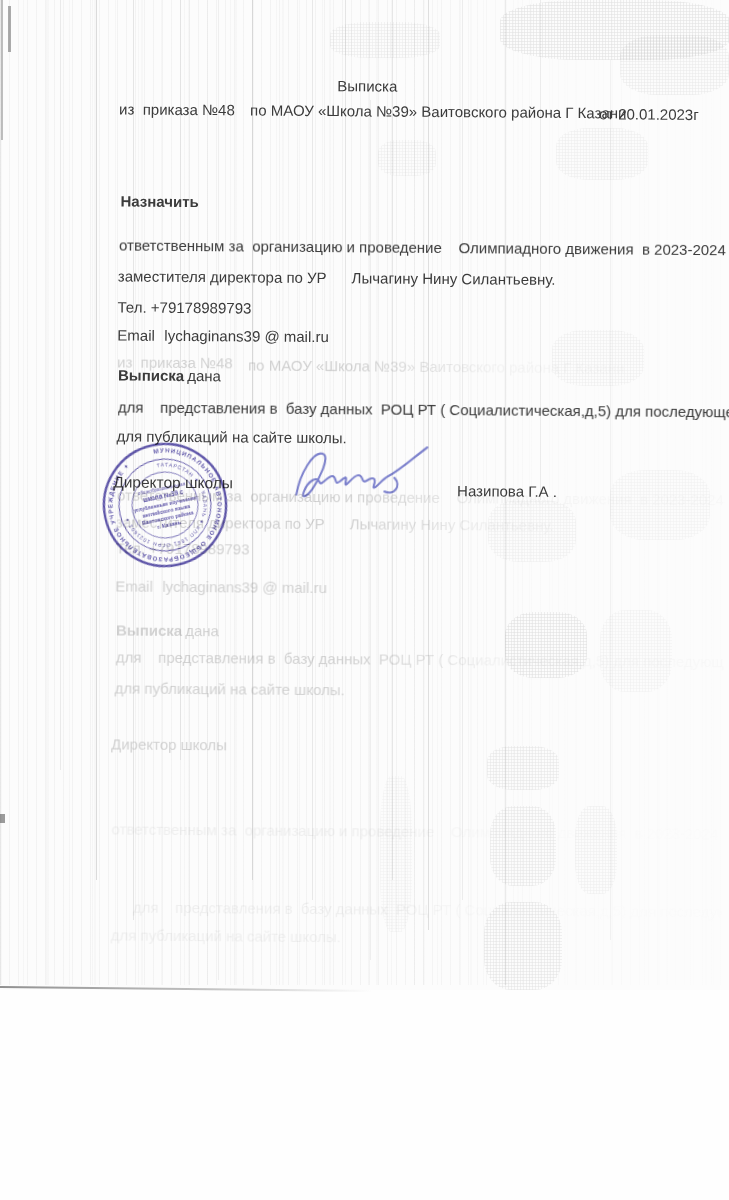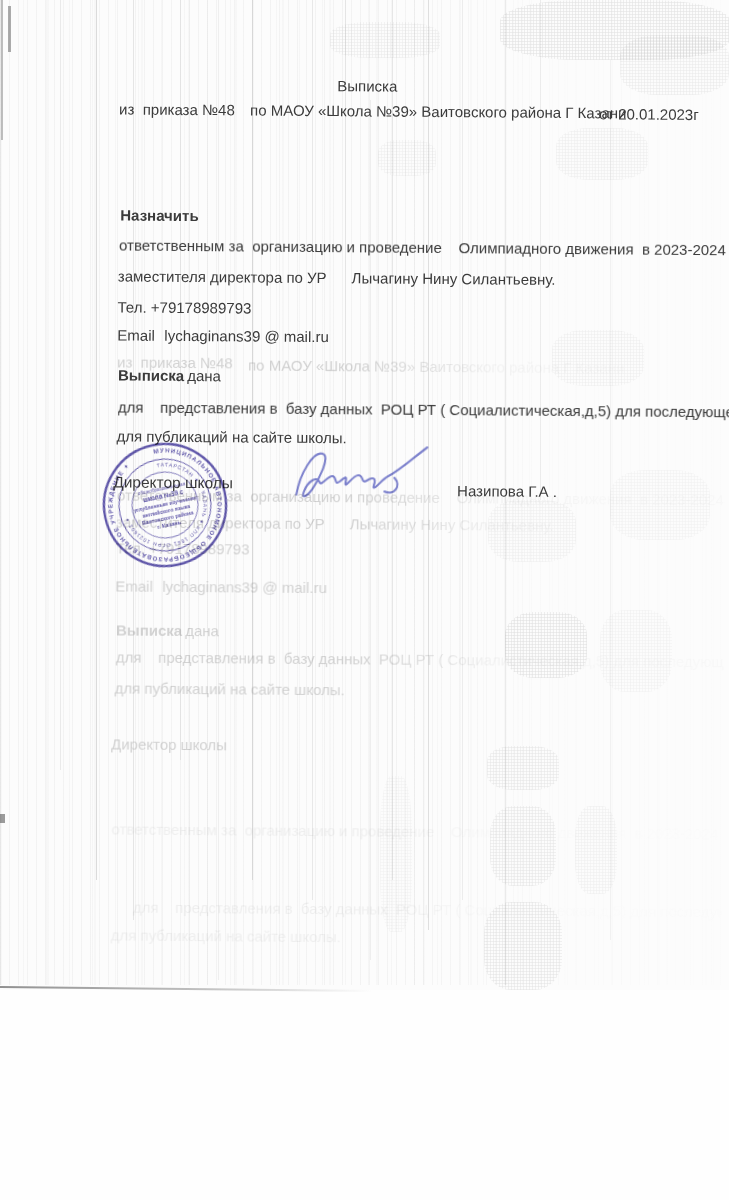--- a/index.html
+++ b/index.html
@@ -104,21 +104,21 @@
     <span class="ln faint3" style="left:118px;top:926px;opacity:.32">для публикаций на сайте школы.</span>
   </div>
 
   <div id="doc">
     <span class="ln" style="left:338px;top:75px">Выписка</span>
 
     <span class="ln" style="left:120px;top:100px">из  приказа №48</span>
     <span class="ln" style="left:251px;top:100px">по МАОУ «Школа №39» Ваитовского района Г Казани</span>
     <span class="ln" style="left:600px;top:101px">от 20.01.2023г</span>
 
-    <span class="ln b" style="left:122px;top:206px">Назначить</span>
+    <span class="ln b" style="left:122px;top:192px">Назначить</span>
     <span class="ln" style="left:121px;top:236px">ответственным за  организацию и проведение    Олимпиадного движения  в 2023-2024 уч.году</span>
     <span class="ln" style="left:120px;top:267px">заместителя директора по УР      Лычагину Нину Силантьевну.</span>
     <span class="ln" style="left:120px;top:298px">Тел. +79178989793</span>
     <span class="ln" style="left:120px;top:326px">Email</span>
     <span class="ln" style="left:167px;top:326px">lychaginans39 @ mail.ru</span>
 
     <span class="ln b" style="left:121px;top:366px">Выписка</span>
     <span class="ln" style="left:186px;top:366px"> дана</span>
     <span class="ln" style="left:121px;top:398px">для    представления в  базу данных  РОЦ РТ ( Социалистическая,д,5) для последующей работы,</span>
     <span class="ln" style="left:120px;top:427px">для публикаций на сайте школы.</span>

